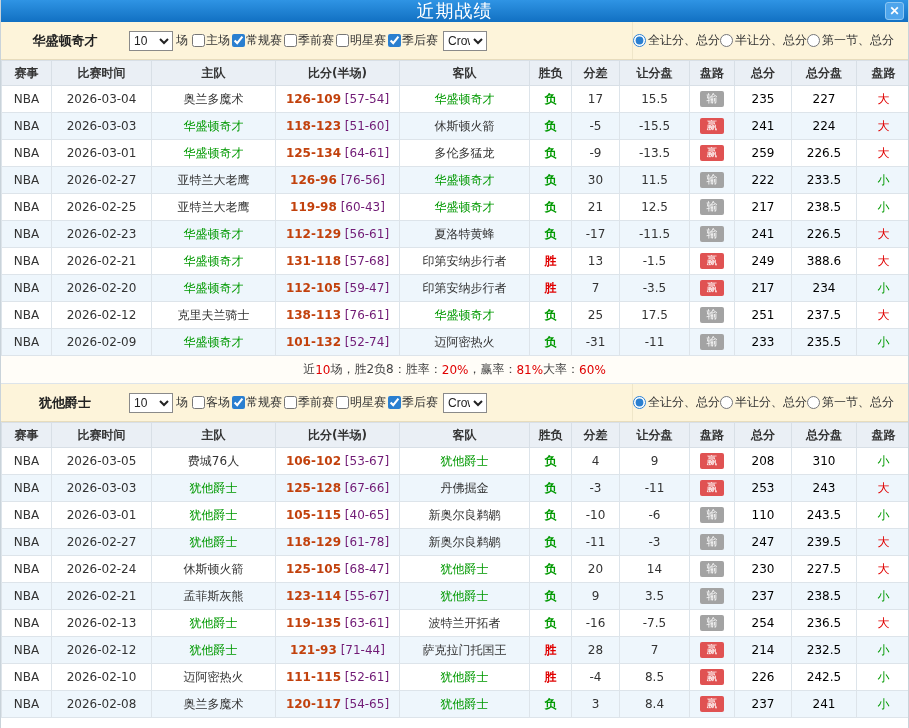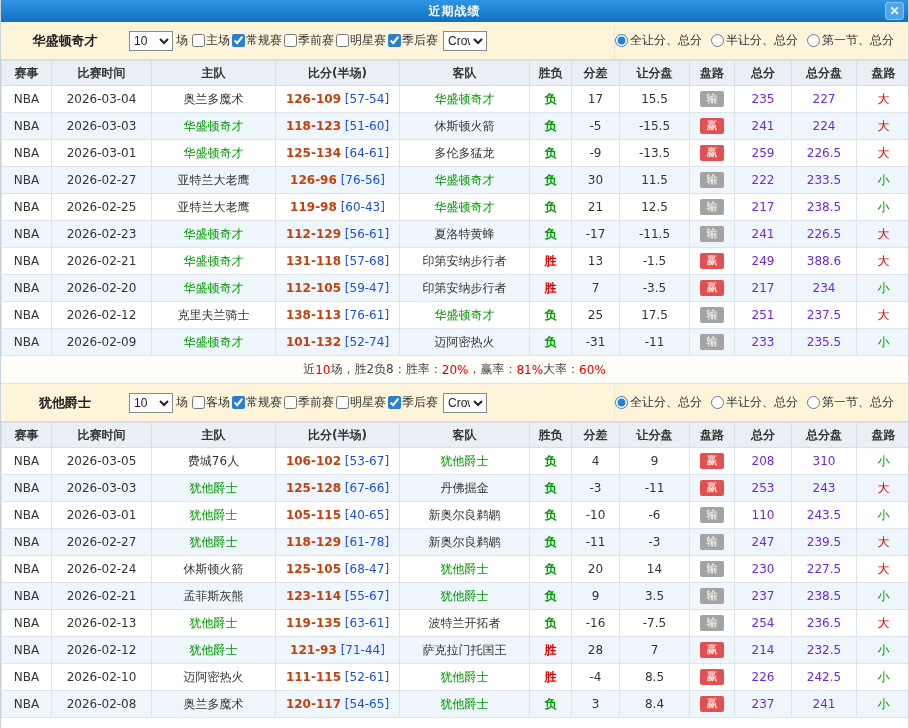--- a/index.html
+++ b/index.html
@@ -1,53 +1,53 @@
 <!DOCTYPE html>
 <html><head>
 <meta charset="utf-8">
 <style>
   *{box-sizing:border-box;margin:0;padding:0}
   html,body{width:909px;height:728px;overflow:hidden}
   body{font-family:"DejaVu Sans","Liberation Sans",sans-serif;font-size:12px;color:#333;background:#fff}
   .panel{width:909px;height:728px;overflow:hidden;border-left:1px solid #c9d3da;border-right:1px solid #c9d3da}
   .titlebar{height:22px;background:linear-gradient(180deg,#2f94e4,#1170c2);display:flex;align-items:center;justify-content:center;position:relative}
-  .title{color:#fff;font-weight:bold;font-size:12px;letter-spacing:1px}
+  .title{color:#fff;font-weight:normal;font-size:18px;letter-spacing:1px}
   .close{position:absolute;right:4px;top:2px;width:19px;height:18px;background:#4ea5ec;border:1px solid #8cc6f2;border-radius:3px;color:#fff;font-size:12px;font-weight:bold;line-height:15px;text-align:center;cursor:pointer;padding:0}
   .filterbar{height:38px;background:#fdf4da;display:flex;align-items:center;border-bottom:1px solid #e7dcbd}
   .team-name{width:128px;text-align:center;font-weight:bold;font-size:13px;color:#222}
   .filters{display:flex;align-items:center;flex:1;white-space:nowrap}
   select{font-size:12px;height:20px;border:1px solid #8a8a8a;background:#fff;color:#222}
   .sel-games{width:44px;margin-right:3px}
   .suffix{margin-right:4px}
   .cb{display:inline-flex;align-items:center;margin-right:2px;cursor:pointer}
   .cb input{width:13px;height:13px;margin:0 1px 0 0;accent-color:#2a7fd0}
   .sel-src{width:44px;margin-left:3px}
-  .radios{display:flex;align-items:center;padding-right:14px;gap:9px;border-left:1px solid #efe6c9;height:100%}
+  .radios{display:flex;align-items:center;padding-right:14px;border-left:1px solid #efe6c9;height:100%}
   .rb{display:inline-flex;align-items:center;cursor:pointer}
   .rb input{width:13px;height:13px;margin:0 2px 0 0;accent-color:#2a7fd0}
   table.grid{width:100%;border-collapse:collapse;table-layout:fixed}
   .grid col:nth-child(1){width:50px}.grid col:nth-child(2){width:100px}
   .grid col:nth-child(3){width:124px}.grid col:nth-child(4){width:124px}
   .grid col:nth-child(5){width:130px}.grid col:nth-child(6){width:42px}
   .grid col:nth-child(7){width:48px}.grid col:nth-child(8){width:70px}
   .grid col:nth-child(9){width:45px}.grid col:nth-child(10){width:57px}
   .grid col:nth-child(11){width:65px}.grid col:nth-child(12){width:54px}
   .grid th{height:25px;background:#eaeff5;border:1px solid #d8dfe6;font-size:12px;color:#333;font-weight:bold;text-align:center}
   .grid td{height:27px;border:1px solid #dde4ea;text-align:center;font-size:12px;overflow:hidden;white-space:nowrap}
   .grid tbody tr:nth-child(even){background:#eef6fc}
   .hl{color:#009900}
   .tm{color:#333}
   .score{font-weight:bold;color:#c2410c}
-  .half{color:#1d4ed8}
+  .half{color:#701a75}
   .res-win{color:#e00000;font-weight:bold}
   .res-lose{color:#009900;font-weight:bold}
   .badge{display:inline-block;min-width:24px;padding:2px 3px;border-radius:2px;color:#fff;font-size:11px;line-height:12px}
   .b-win{background:#e05252}
   .b-lose{background:#a3a3a3}
-  .blue{color:#6d28d9}
+  .blue{color:#000000}
   .ou-big{color:#e00000}
   .ou-small{color:#009900}
   .summary{height:28px;display:flex;align-items:center;justify-content:center;border-bottom:1px solid #dde4ea;background:#fffdf8;font-size:12px}
   .sum-red{color:#e00000}
   .sum-dark{color:#444}
 </style>
 </head>
 <body>
 
 <div class="panel">

